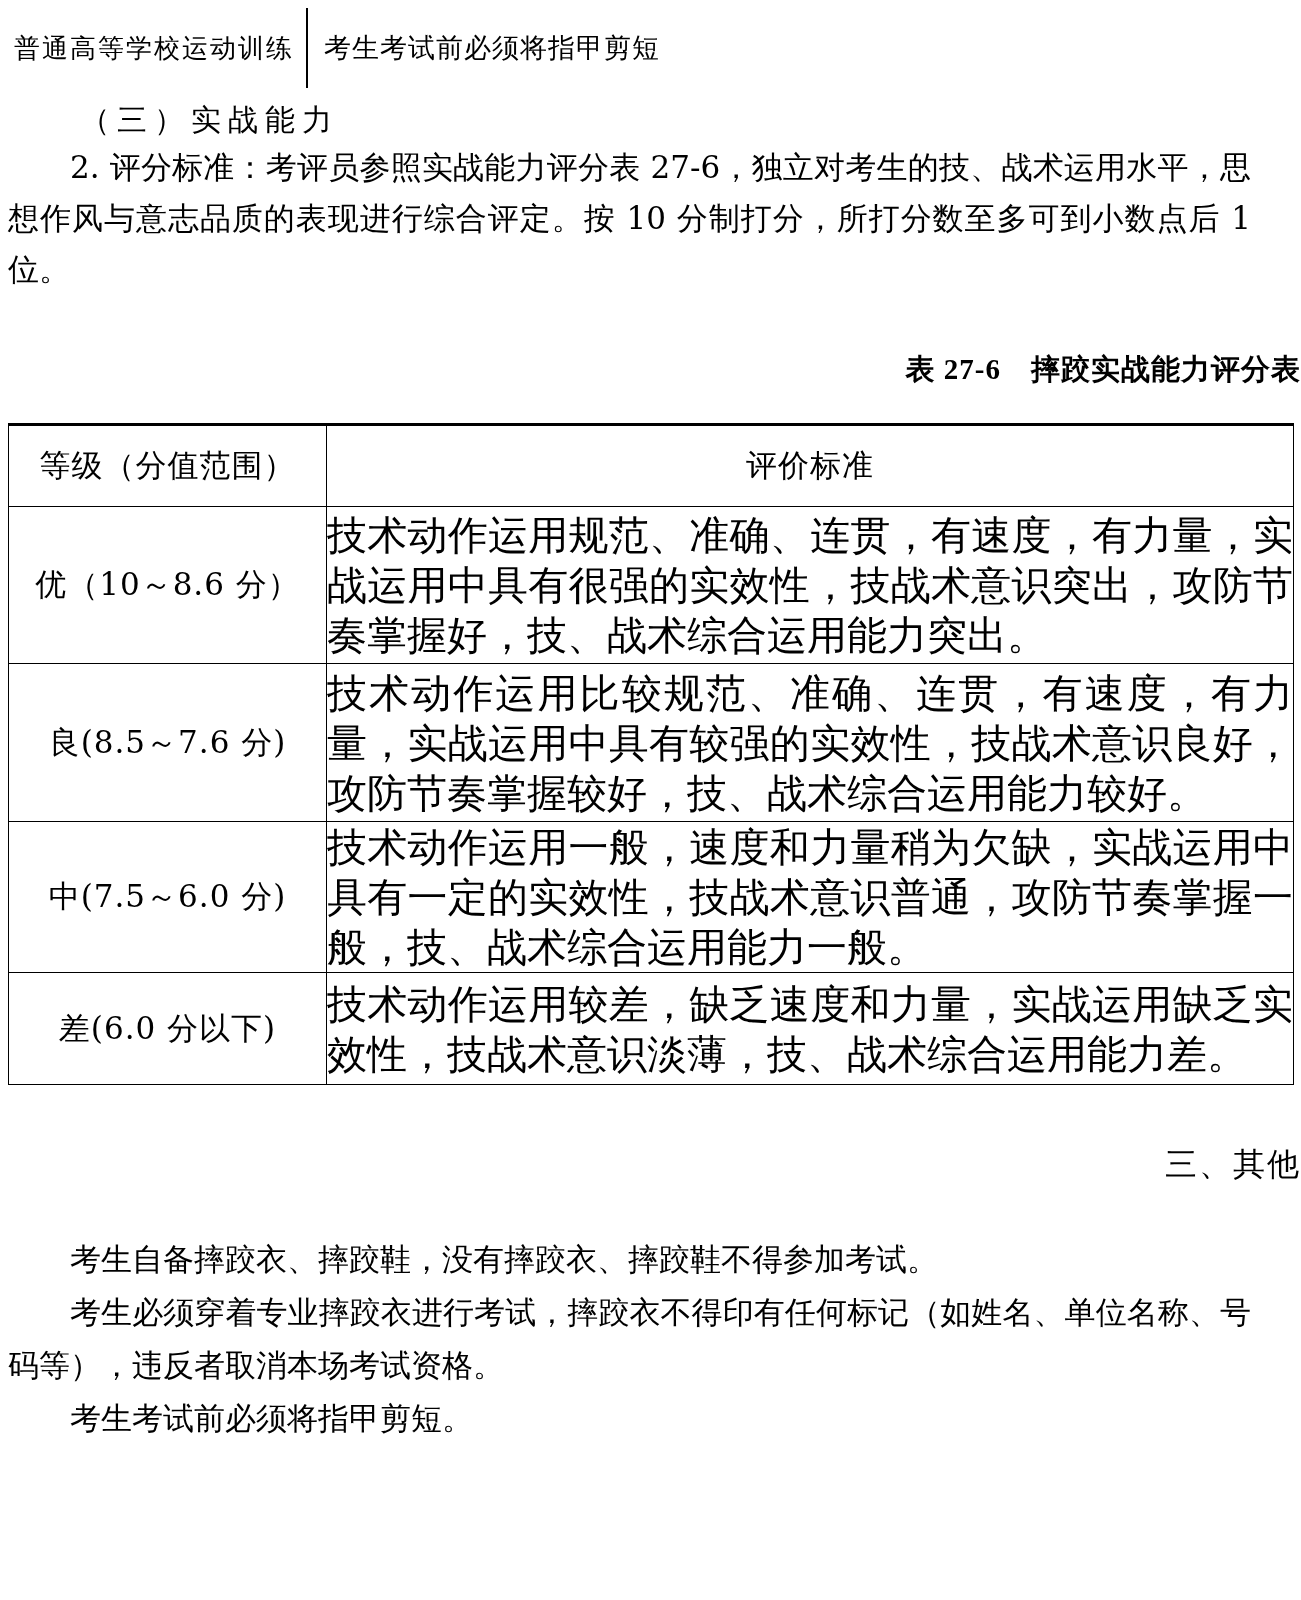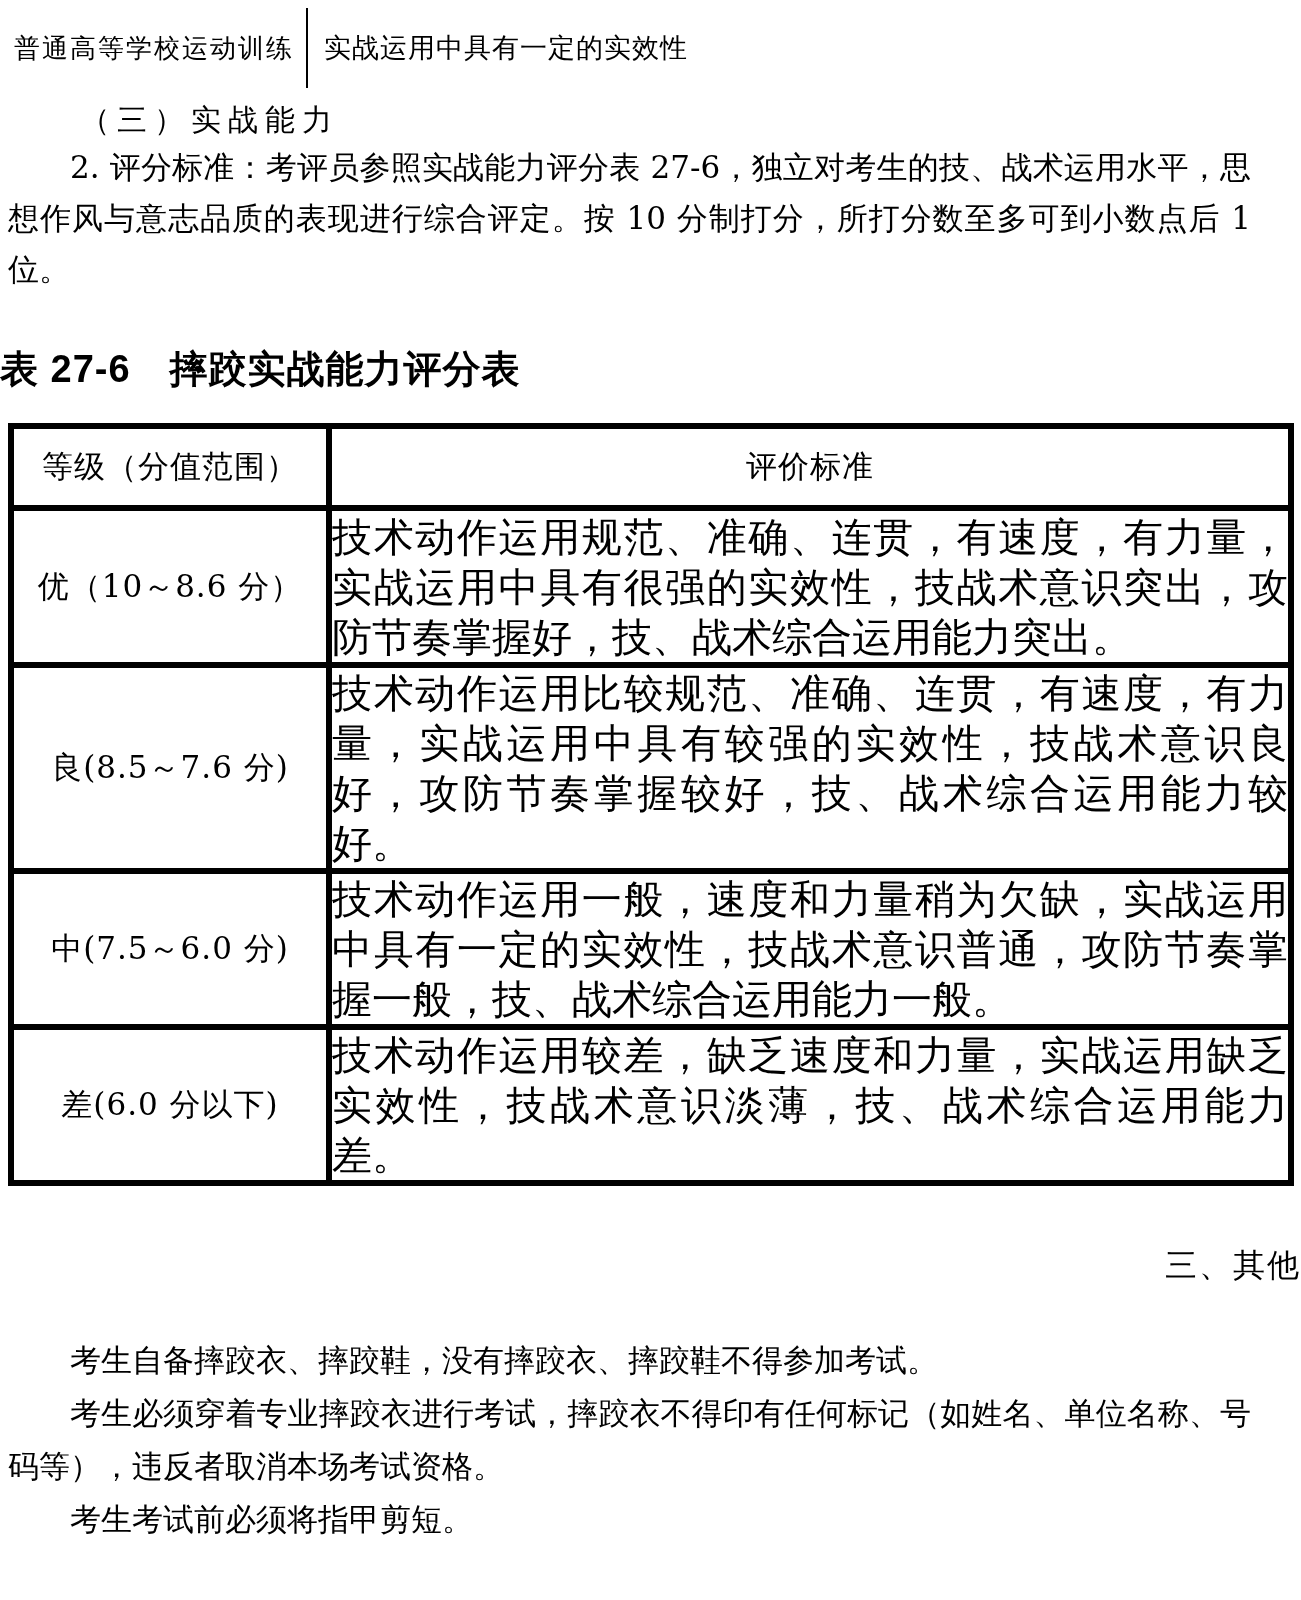--- a/index.html
+++ b/index.html
@@ -29,35 +29,35 @@
     margin: 0 50px 0 8px;
     font-size: 31px; line-height: 51px;
     text-indent: 2em; text-align: justify;
   }
   .body-para.first { margin-top: 36px; }
   .body-para.second { margin-top: 4px; }
 
   
   .table-title {
     margin-top: 52px;
-    text-align: left;
-    font-family: Liberation Sans, sans-serif;
-    font-weight: bold; font-size: 38px; line-height: 44px;
+    text-align: right;
+    font-family: Liberation Serif, serif;
+    font-weight: bold; font-size: 29px; line-height: 44px;
     letter-spacing: 1px;
   }
 
   
   table.score-table {
     border-collapse: collapse;
     margin: 32px 0 0 8px;
     width: 1286px;
     table-layout: fixed;
   }
   table.score-table { border-top: 3px solid #000; }
-  .score-table th, .score-table td { border: 6px solid #000000; padding: 0; }
+  .score-table th, .score-table td { border: 1px solid #000000; padding: 0; }
   .score-table thead tr { height: 82px; }
   .score-table tbody tr:nth-child(1) { height: 157px; }
   .score-table tbody tr:nth-child(2) { height: 158px; }
   .score-table tbody tr:nth-child(3) { height: 128px; }
   .score-table tbody tr:nth-child(4) { height: 112px; padding-left: 40px; }
   .col-grade { width: 318px; }
   .score-table th {
     font-weight: normal; font-size: 31px; text-align: center; letter-spacing: 1px;
   }
   .grade-cell { text-align: center; font-size: 31px; letter-spacing: 1px; }
@@ -85,21 +85,21 @@
 </head>
 <body>
 
 <div class="page">
 
   <div class="hdr">
     <div class="hdr-left">
       <div>普通高等学校运动训练</div>
     </div>
     <div class="hdr-divider"></div>
-    <div class="hdr-right">实战运用中具有一定的实效性</div>
+    <div class="hdr-right">考生考试前必须将指甲剪短</div>
   </div>
 
   <div class="sec-heading">（三）实战能力</div>
 
   <p class="body-para second">2. 评分标准：考评员参照实战能力评分表 27-6，独立对考生的技、战术运用水平，思想作风与意志品质的表现进行综合评定。按 10 分制打分，所打分数至多可到小数点后 1 位。</p>
 
   <div class="table-title">表 27-6　摔跤实战能力评分表</div>
 
   <table class="score-table">
     <colgroup>

